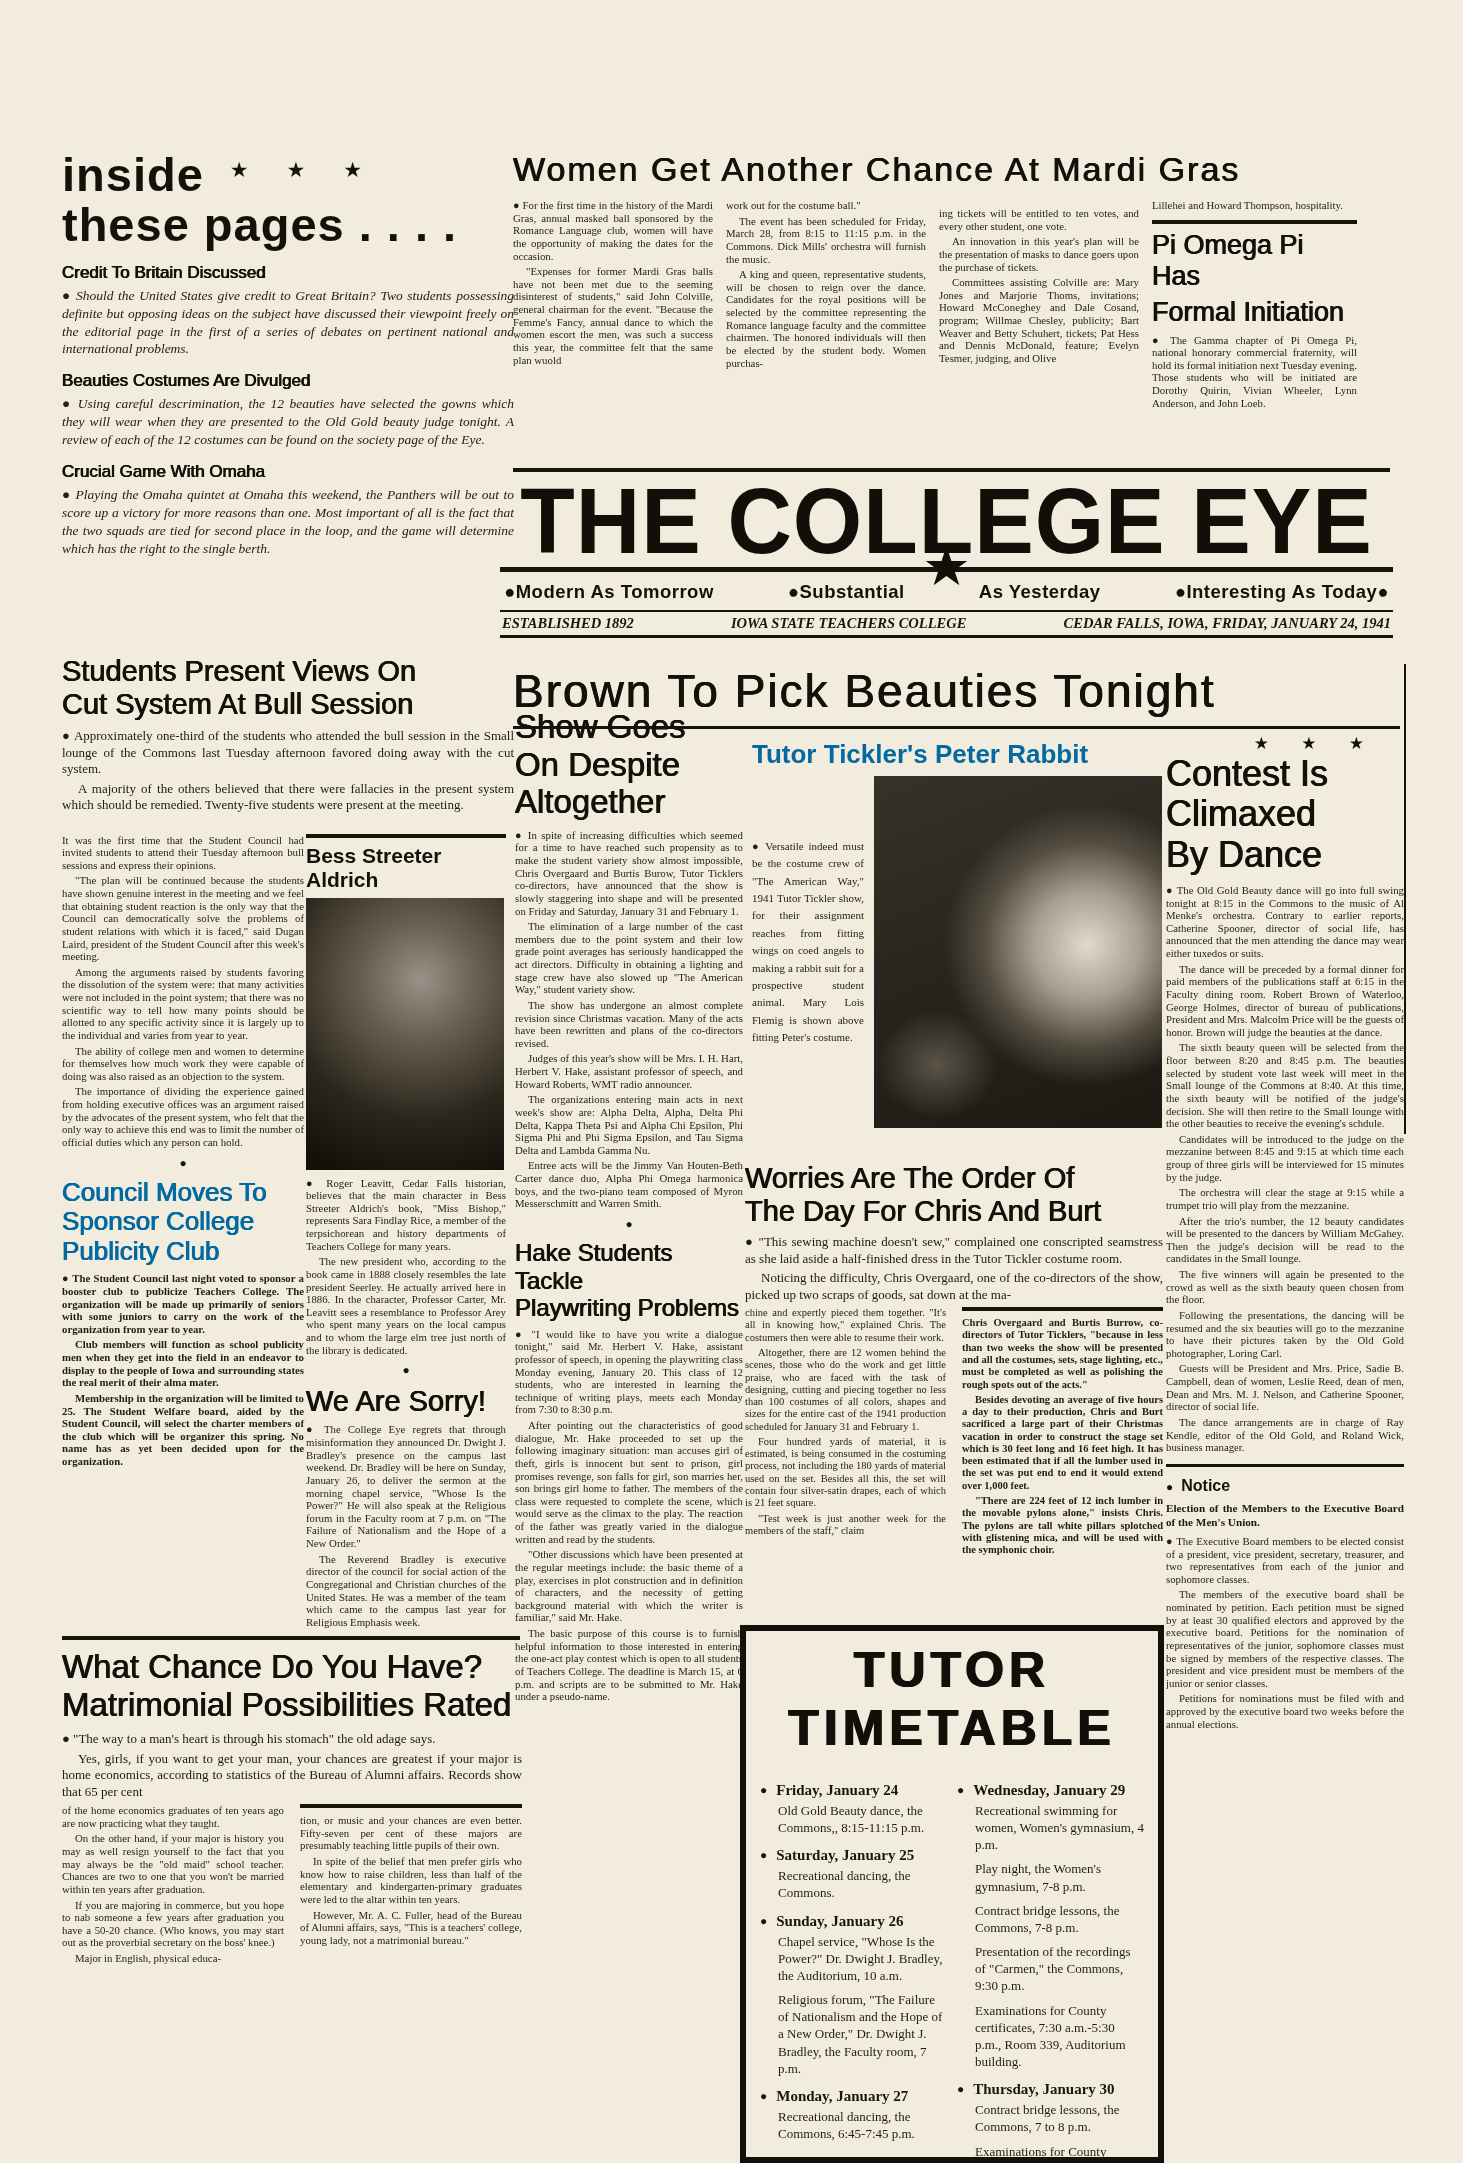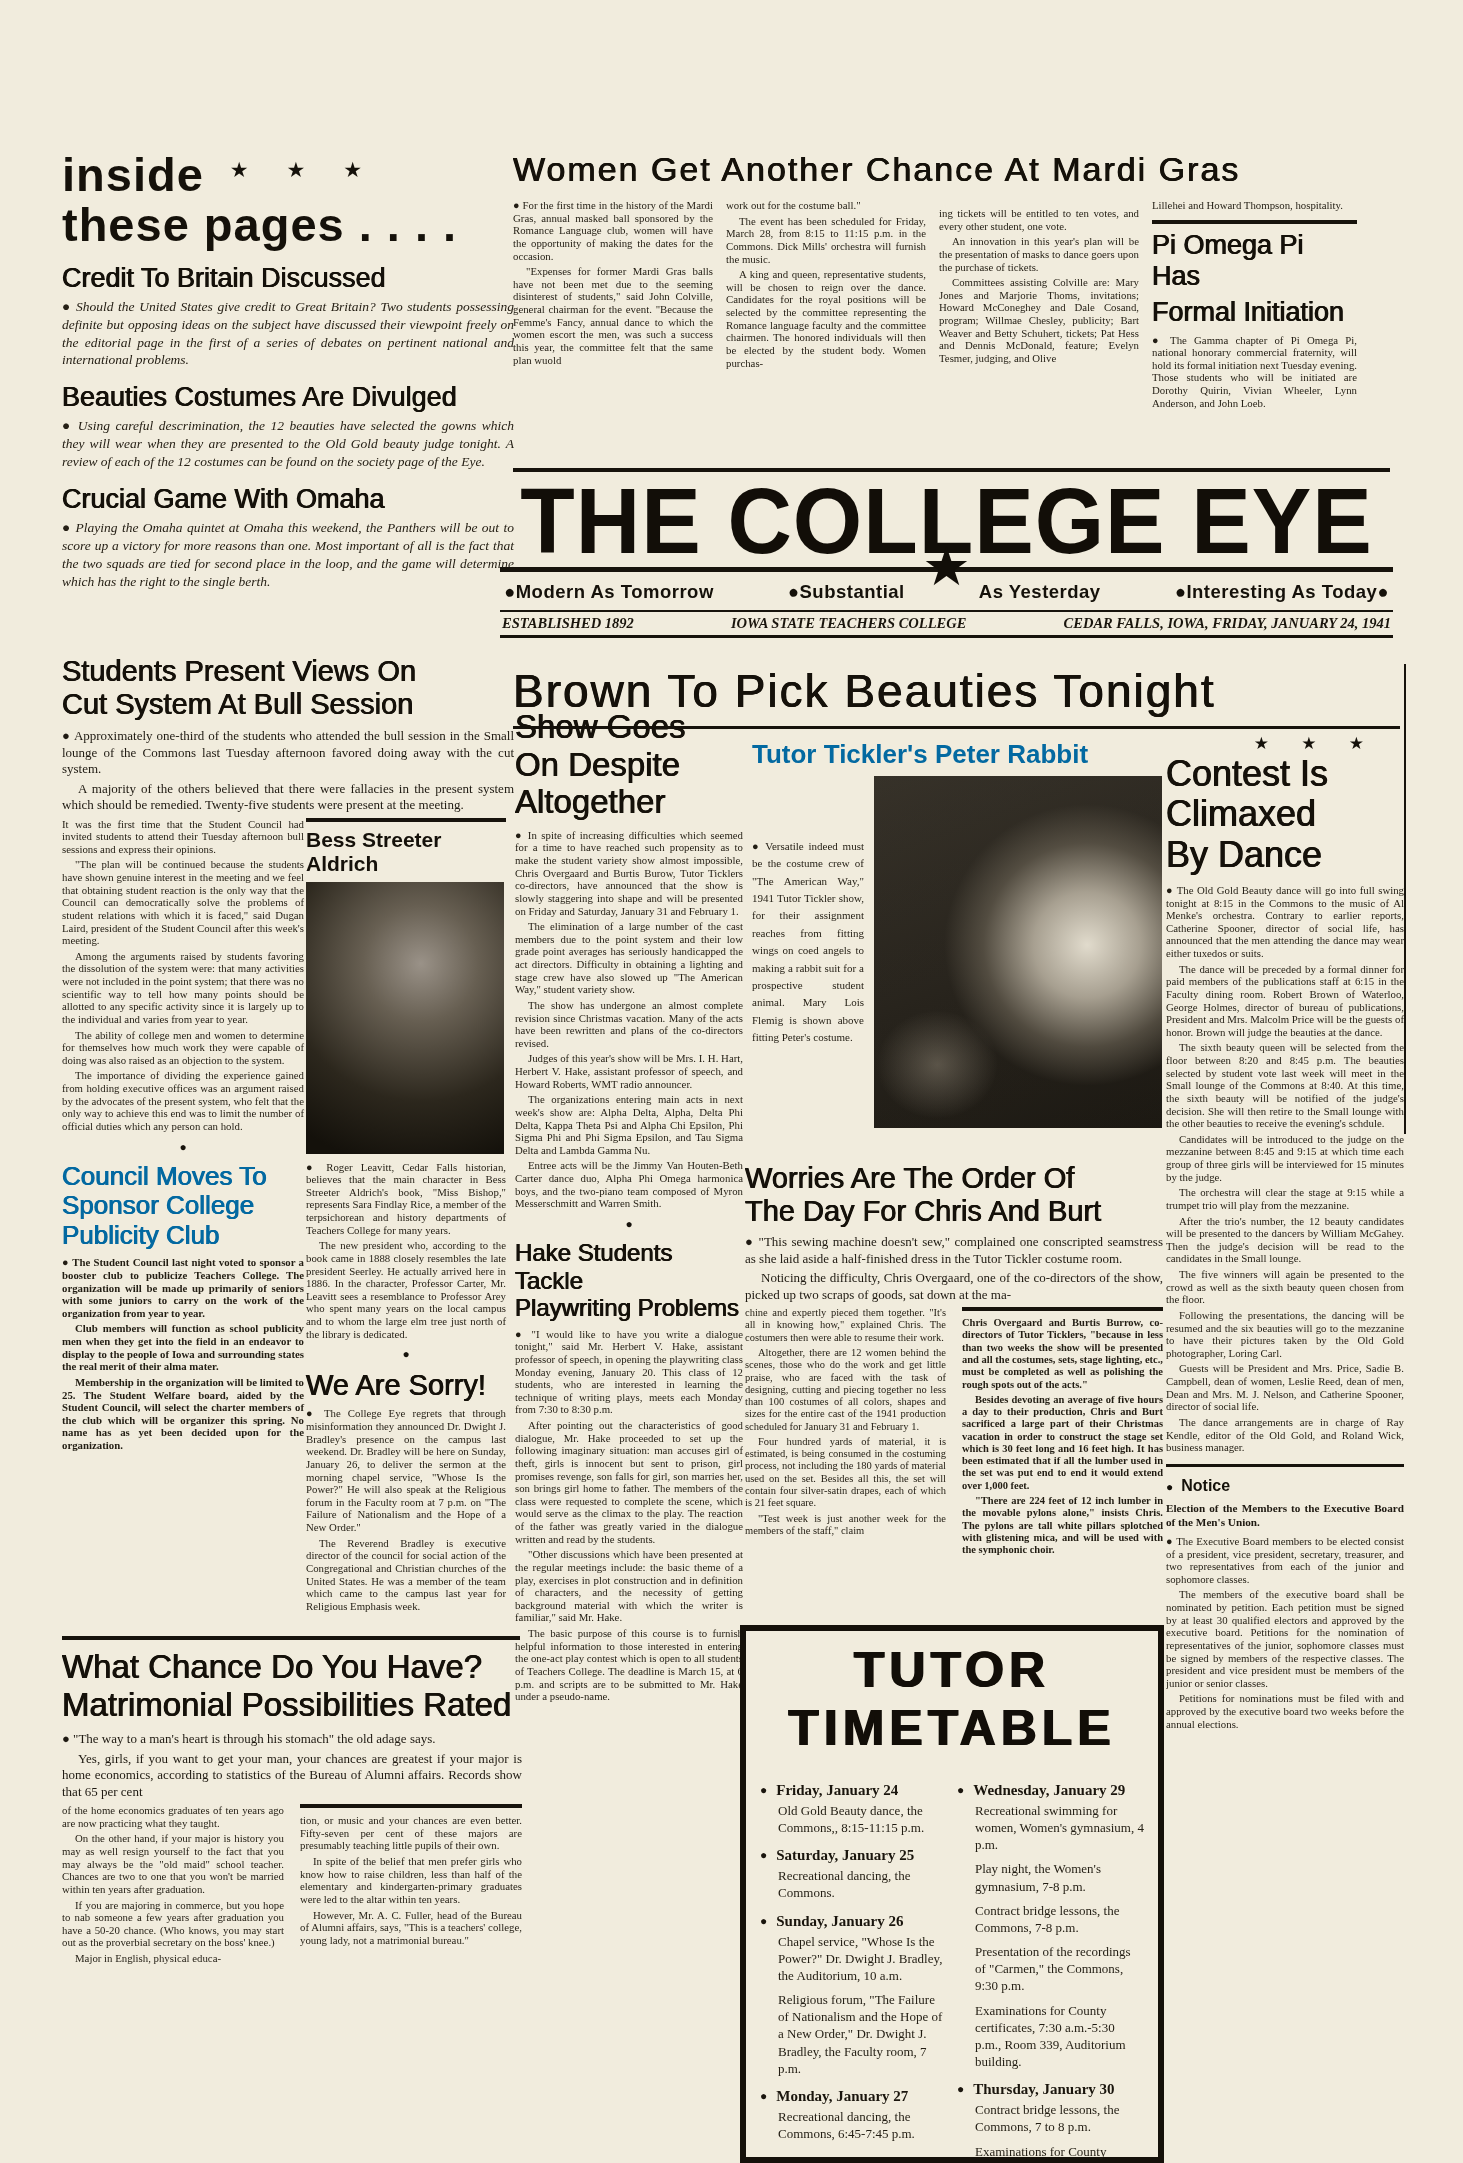--- a/index.html
+++ b/index.html
@@ -17,21 +17,21 @@
   .bt p.lead{text-indent:0;}
   .ld{font-size:13px;line-height:1.27;text-align:justify;color:#1e1911;}
   .ld p{margin:0 0 3px 0;text-indent:16px;}
   .ld p.lead, .ld p:first-child{text-indent:0;}
   .bold .bt p, .bt.boldtxt p{font-weight:bold;}
   .rule{background:#17130c;}
   .dotdiv{text-align:center;font-size:12px;margin:7px 0;color:#17130c;}
   
   .in-title{font-size:47px;line-height:1.06;letter-spacing:1px;color:#15110a;}
   .in-stars{font-size:21px;letter-spacing:16px;vertical-align:14px;margin-left:26px;}
-  .in-head{font-size:27px;margin:13px 0 4px 0;color:#15110a;}
+  .in-head{font-size:17px;margin:13px 0 4px 0;color:#15110a;}
   .in-body{font-style:italic;font-size:13.5px;line-height:1.33;text-align:justify;color:#262016;margin:0;}
   
   .mardi-h{font-size:34px;letter-spacing:2px;white-space:nowrap;color:#15110a;margin:0 0 10px 0;}
   .m-cols{display:flex;gap:13px;}
   .pi-h{font-size:27px;line-height:1.16;margin:6px 0 5px 0;color:#15110a;}
   
   .mh-title{font-size:92px;font-weight:700;letter-spacing:1px;line-height:0.95;text-align:center;
             white-space:nowrap;transform:scaleX(0.97);transform-origin:center;color:#120e08;}
   .mh-rule{height:5px;background:#17130c;position:relative;margin-top:2px;}
   .mh-star{position:absolute;left:50%;top:-27px;transform:translateX(-50%);font-size:54px;color:#120e08;line-height:1;}
@@ -155,21 +155,21 @@
   <div class="abs rule" style="left:513px;top:726px;width:887px;height:3px;"></div>
   <div class="abs rule" style="left:1404px;top:664px;width:2px;height:470px;"></div>
 
   <div class="abs" style="left:62px;top:655px;width:452px;height:978px;overflow:hidden;">
     <div class="hl30 geo">Students Present Views On</div>
     <div class="hl30 geo">Cut System At Bull Session</div>
     <div class="ld" style="margin-top:7px;">
         <p class="lead">● Approximately one-third of the students who attended the bull session in the Small lounge of the Commons last Tuesday afternoon favored doing away with the cut system.</p>
         <p>A majority of the others believed that there were fallacies in the present system which should be remedied. Twenty-five students were present at the meeting.</p>
       </div>
-    <div style="display:flex;gap:2px;margin-top:4px;">
+    <div style="display:flex;gap:2px;margin-top:20px;">
       <div style="width:242px;">
         <div class="bt">
             <p>It was the first time that the Student Council had invited students to attend their Tuesday afternoon bull sessions and express their opinions.</p>
             <p>"The plan will be continued because the students have shown genuine interest in the meeting and we feel that obtaining student reaction is the only way that the Council can democratically solve the problems of student relations with which it is faced," said Dugan Laird, president of the Student Council after this week's meeting.</p>
             <p>Among the arguments raised by students favoring the dissolution of the system were: that many activities were not included in the point system; that there was no scientific way to tell how many points should be allotted to any specific activity since it is largely up to the individual and varies from year to year.</p>
             <p>The ability of college men and women to determine for themselves how much work they were capable of doing was also raised as an objection to the system.</p>
             <p>The importance of dividing the experience gained from holding executive offices was an argument raised by the advocates of the present system, who felt that the only way to achieve this end was to limit the number of official duties which any person can hold.</p>
           </div>
         <div class="dotdiv">●</div>
         <div class="hl26 geo">Council Moves To</div>

